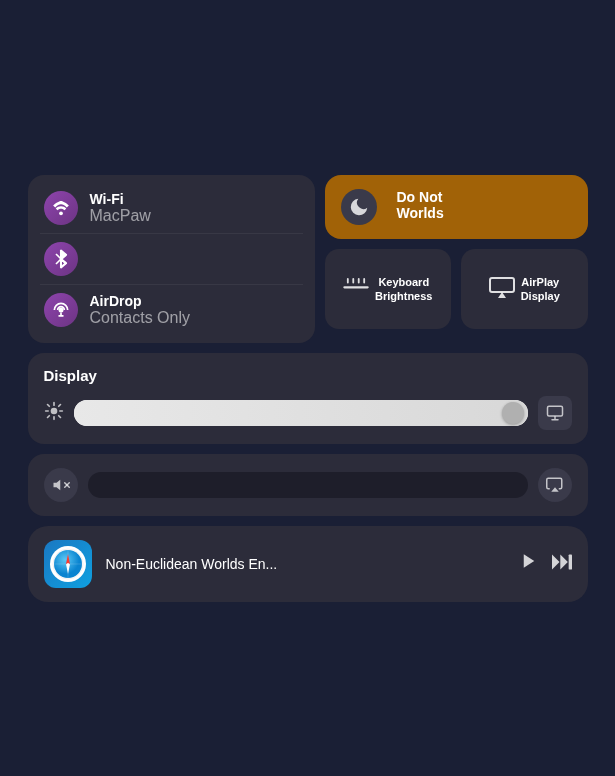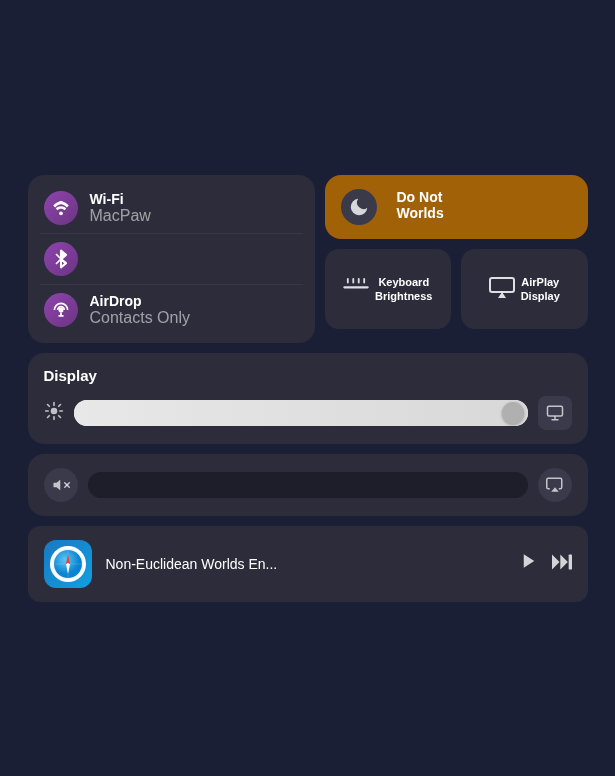--- a/index.html
+++ b/index.html
@@ -249,21 +249,21 @@
       border-radius: 50%;
       display: flex;
       align-items: center;
       justify-content: center;
       flex-shrink: 0;
     }
 
     
     .now-playing {
       background: #2c2c3a;
-      border-radius: 12px;
+      border-radius: 20px;
       padding: 14px 16px;
       display: flex;
       align-items: center;
       gap: 14px;
     }
 
     .app-icon {
       width: 48px;
       height: 48px;
       border-radius: 12px;

